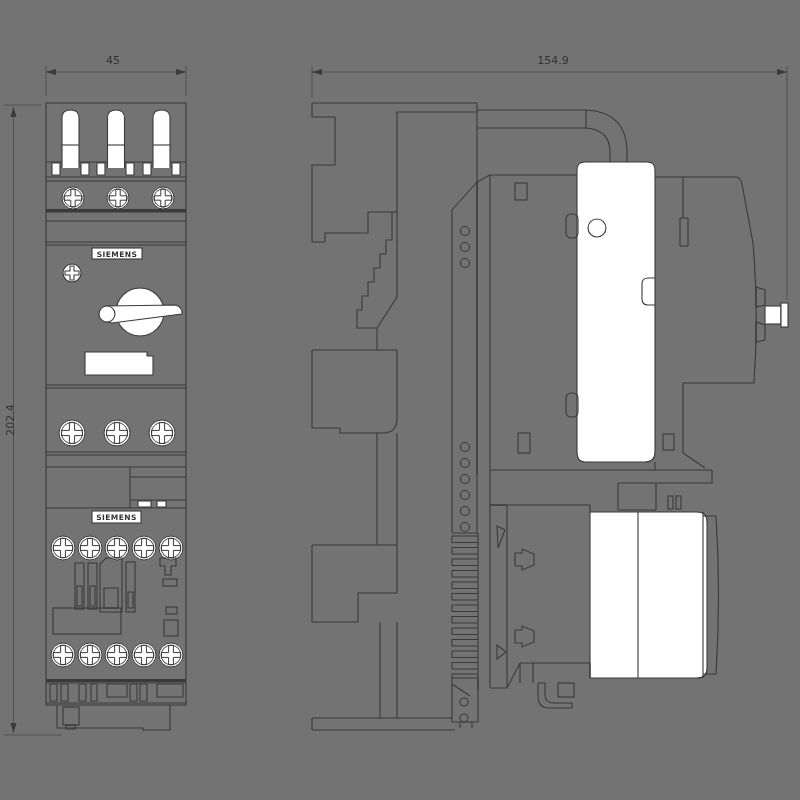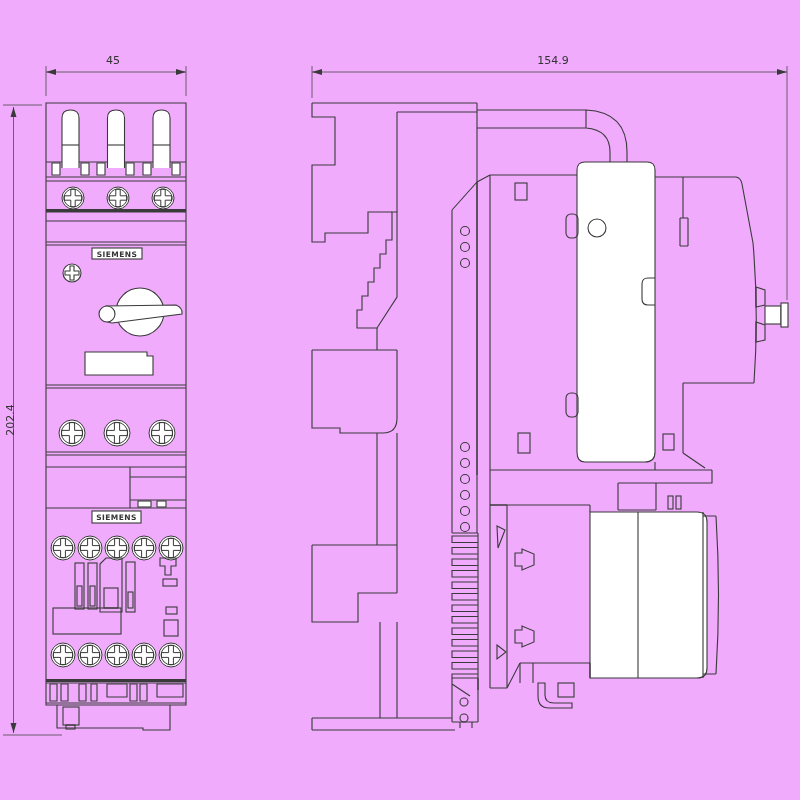--- a/index.html
+++ b/index.html
@@ -1,16 +1,16 @@
 <!DOCTYPE html>
 <html><head>
 <meta charset="utf-8">
 <style>
   html,body{margin:0;padding:0;background:#ffffff;}
-  .stage{position:relative;width:800px;height:800px;background:#f0abfc;overflow:hidden;}
+  .stage{position:relative;width:800px;height:800px;background:#737373;overflow:hidden;}
   svg{display:block;}
   .ln{fill:none;stroke:#3a3a3a;stroke-width:1.1;stroke-linejoin:miter;stroke-linecap:butt;}
   .lnw{fill:#ffffff;stroke:#3a3a3a;stroke-width:1.1;stroke-linejoin:miter;}
   .thin{fill:none;stroke:#4a4a4a;stroke-width:0.8;}
   .solid{fill:#3a3a3a;stroke:none;}
   .dimtxt{font-family:"DejaVu Sans",sans-serif;font-size:11px;fill:#333;}
   .brandtxt{font-family:"DejaVu Sans",sans-serif;font-size:7.5px;font-weight:bold;letter-spacing:0.4px;fill:#333;}
 </style>
 </head>
 <body>

